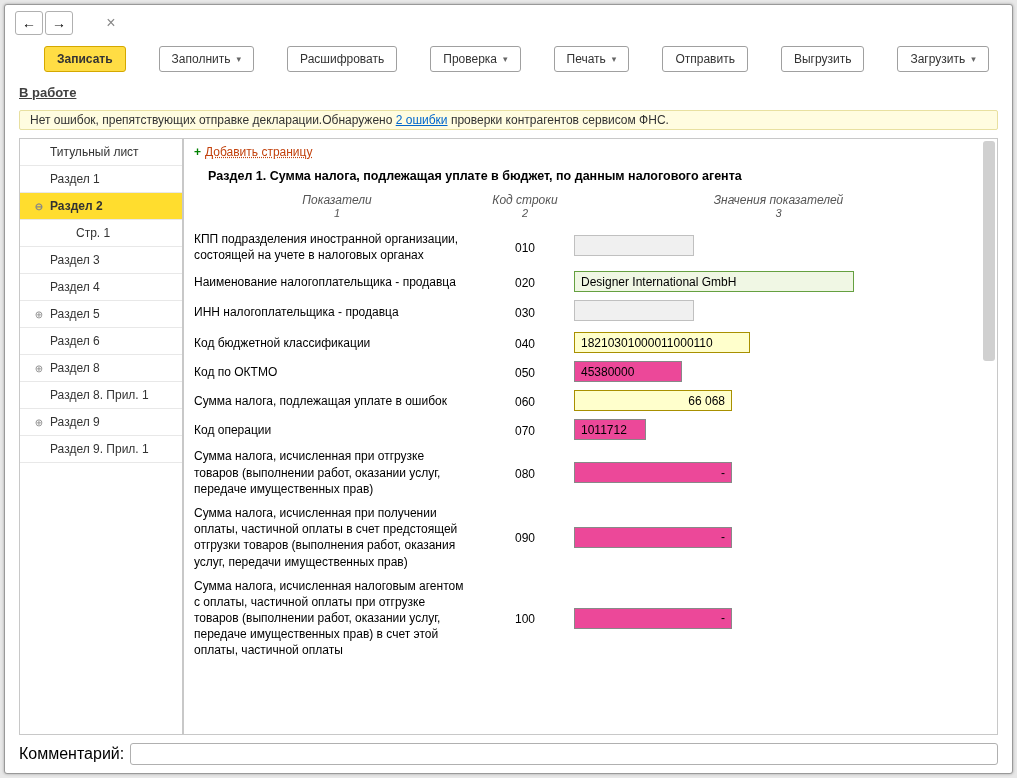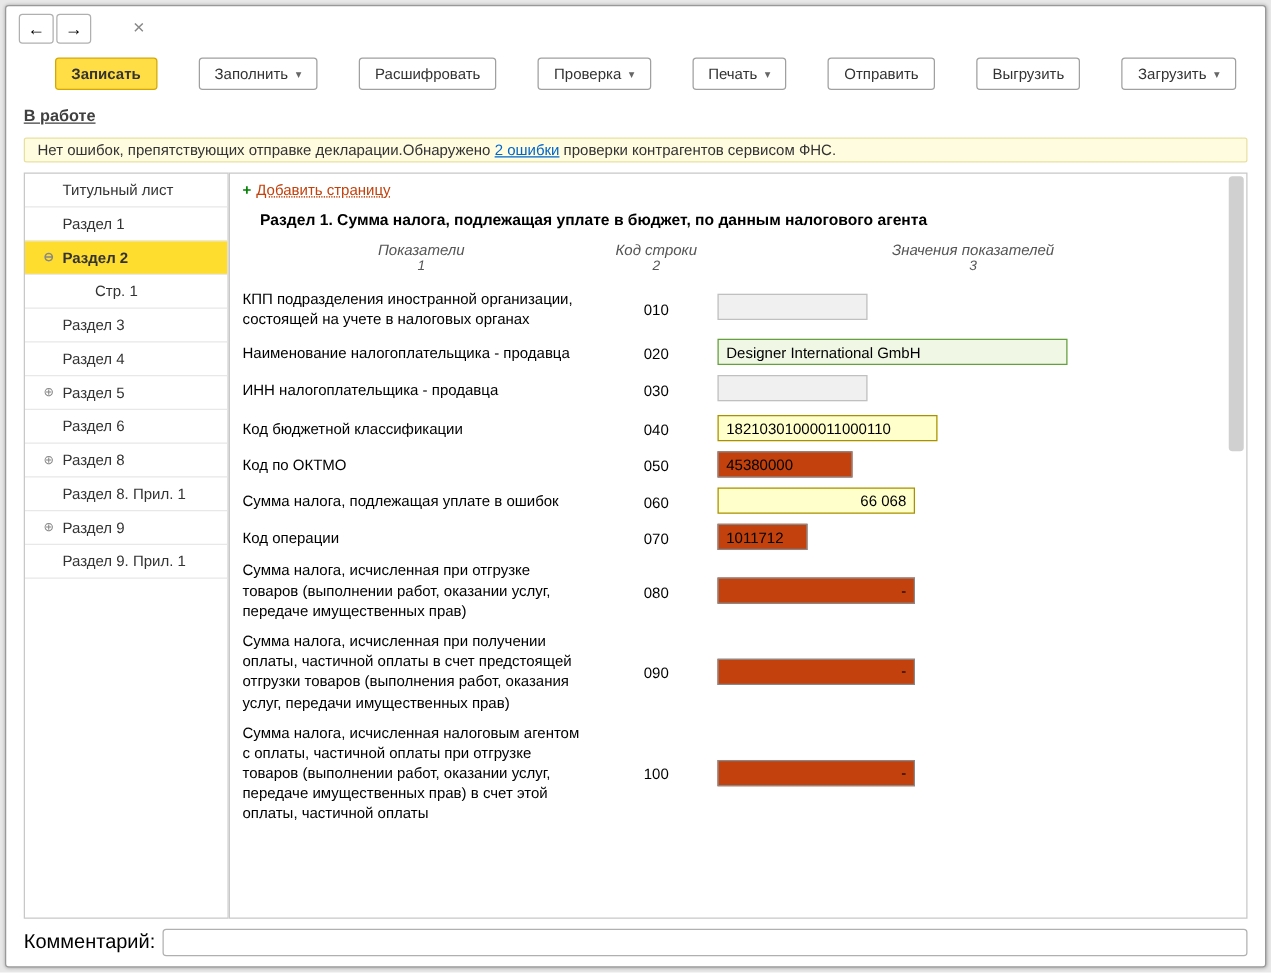--- a/index.html
+++ b/index.html
@@ -195,21 +195,21 @@
     width: 90px;
     text-align: center;
     padding-top: 2px;
   }
   .row-value {
     flex: 0 0 auto;
     padding-left: 4px;
   }
   .fld {
     border: 1px solid #888;
-    background: #c2410c;
+    background: #ec4899;
     height: 21px;
     padding: 2px 6px;
     font-size: 12px;
     display: inline-flex;
     align-items: center;
   }
   .fld.small { width: 120px; }
   .fld.med { width: 158px; justify-content: flex-end; }
   .fld.wide { width: 280px; }
   .fld.num { width: 108px; }

